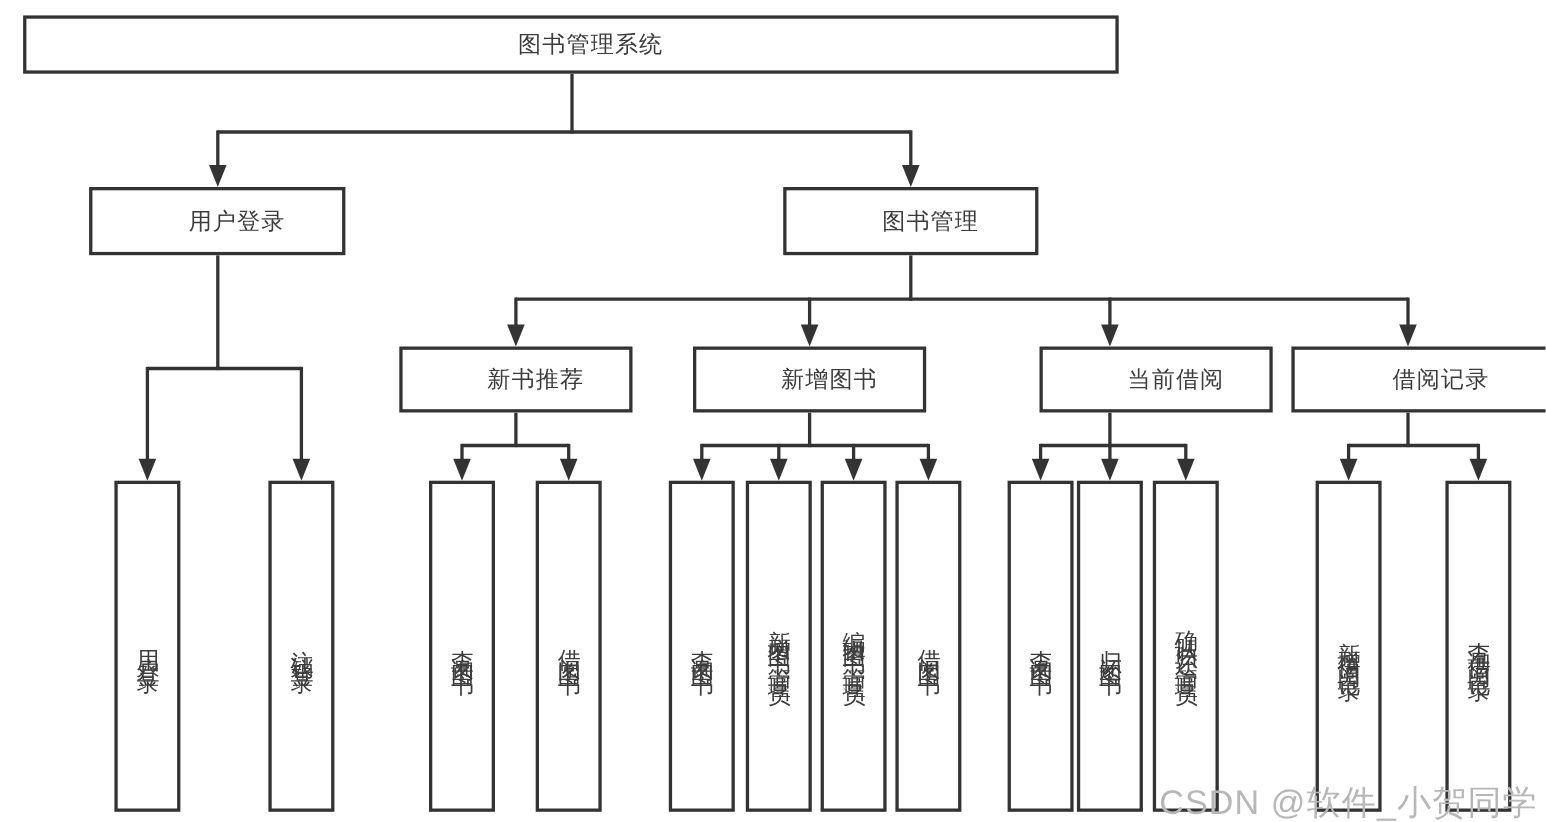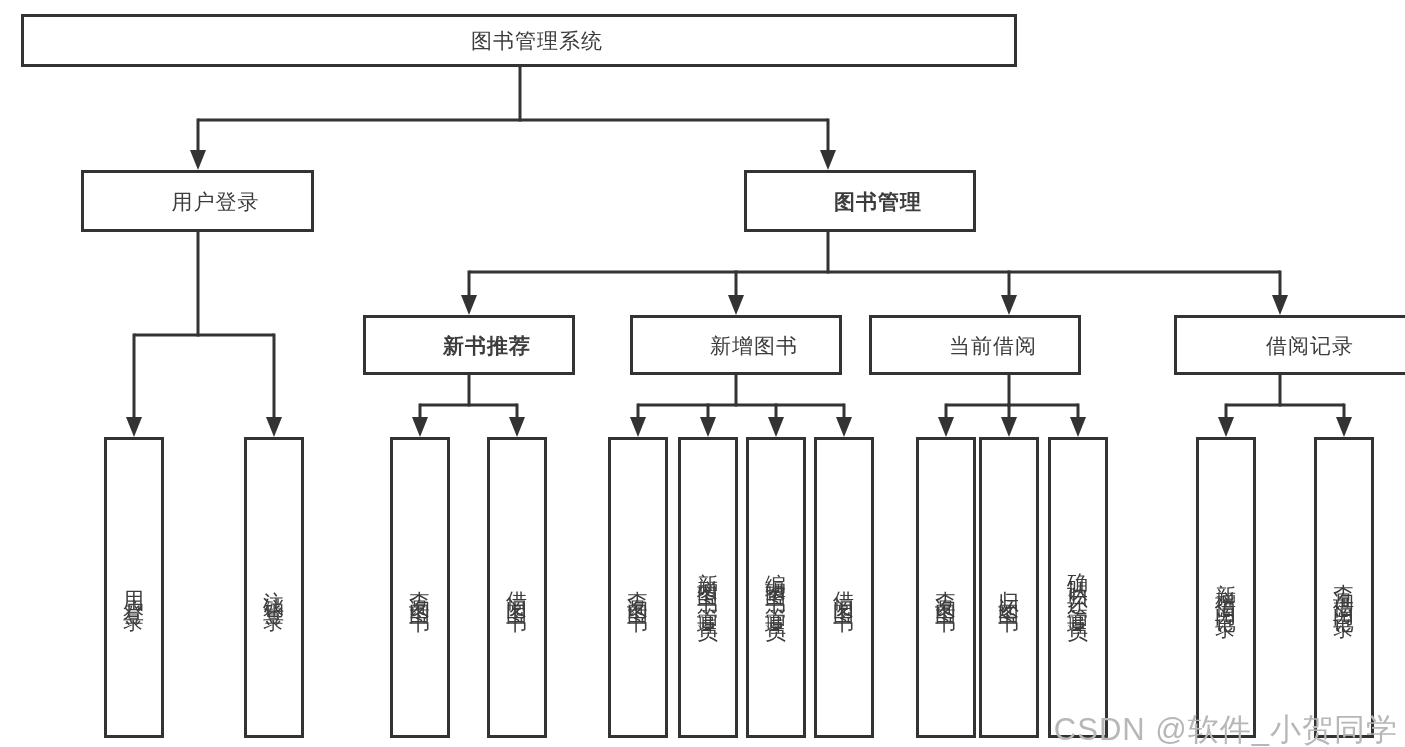--- a/index.html
+++ b/index.html
@@ -131,25 +131,25 @@
     <line x1="1226" y1="405" x2="1344" y2="405"></line>
     <line x1="1226" y1="403.5" x2="1226" y2="419"></line>
     <polygon points="1218,417 1234,417 1226,437"></polygon>
     <line x1="1344" y1="403.5" x2="1344" y2="419"></line>
     <polygon points="1336,417 1352,417 1344,437"></polygon>
   </svg>
 
   <div class="node" style="left:21px; top:14px; width:996px; height:53px;">图书管理系统</div>
 
   <div class="node" style="left:81px; top:170px; width:233px; height:62px;">用户登录</div>
-  <div class="node" style="left:744px; top:170px; width:232px; height:62px;font-weight:bold;">图书管理</div>
+  <div class="node" style="left:712px; top:170px; width:232px; height:62px;">图书管理</div>
 
-  <div class="node" style="left:363px; top:315px; width:212px; height:60px;font-weight:bold;">新书推荐</div>
+  <div class="node" style="left:363px; top:315px; width:212px; height:60px;">新书推荐</div>
   <div class="node" style="left:630px; top:315px; width:212px; height:60px;">新增图书</div>
-  <div class="node" style="left:869px; top:315px; width:212px; height:60px;">当前借阅</div>
+  <div class="node" style="left:945px; top:315px; width:212px; height:60px;">当前借阅</div>
   <div class="node" style="left:1174px; top:315px; width:236px; height:60px;">借阅记录</div>
 
   <div class="node v" style="left:104px; top:437px; width:60px; height:301px;">用户登录</div>
   <div class="node v" style="left:244px; top:437px; width:60px; height:301px;">注销登录</div>
 
   <div class="node v" style="left:390px; top:437px; width:60px; height:301px;">查询图书</div>
   <div class="node v" style="left:487px; top:437px; width:60px; height:301px;">借阅图书</div>
 
   <div class="node v" style="left:608px; top:437px; width:60px; height:301px;">查询图书</div>
   <div class="node v" style="left:678px; top:437px; width:60px; height:301px;">新增图书（管理员）</div>

